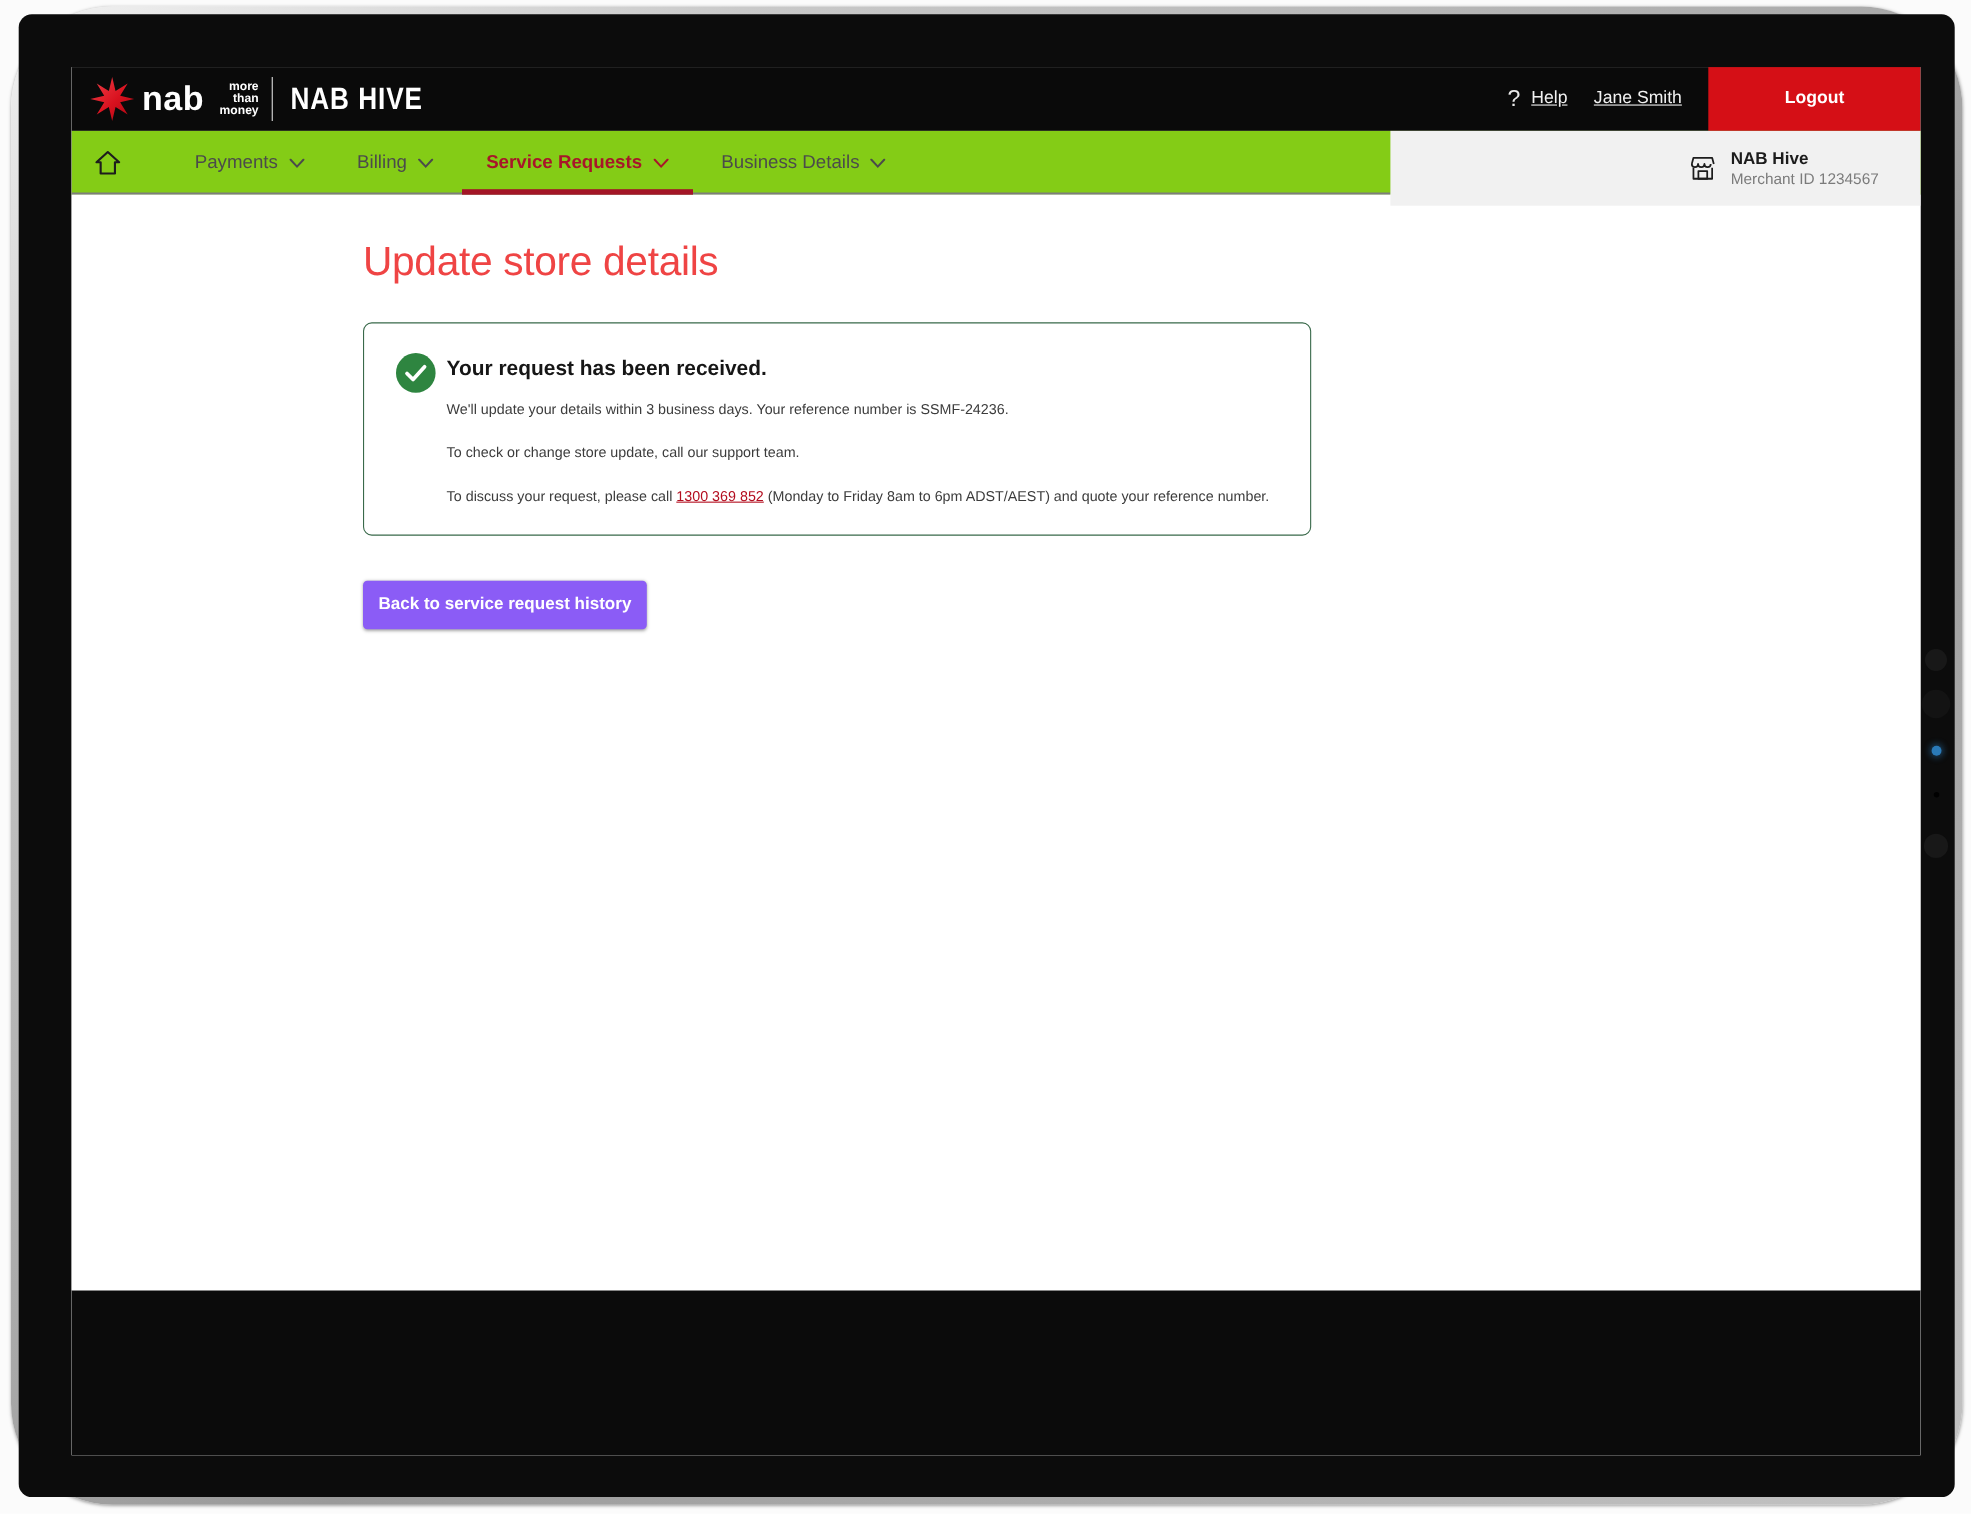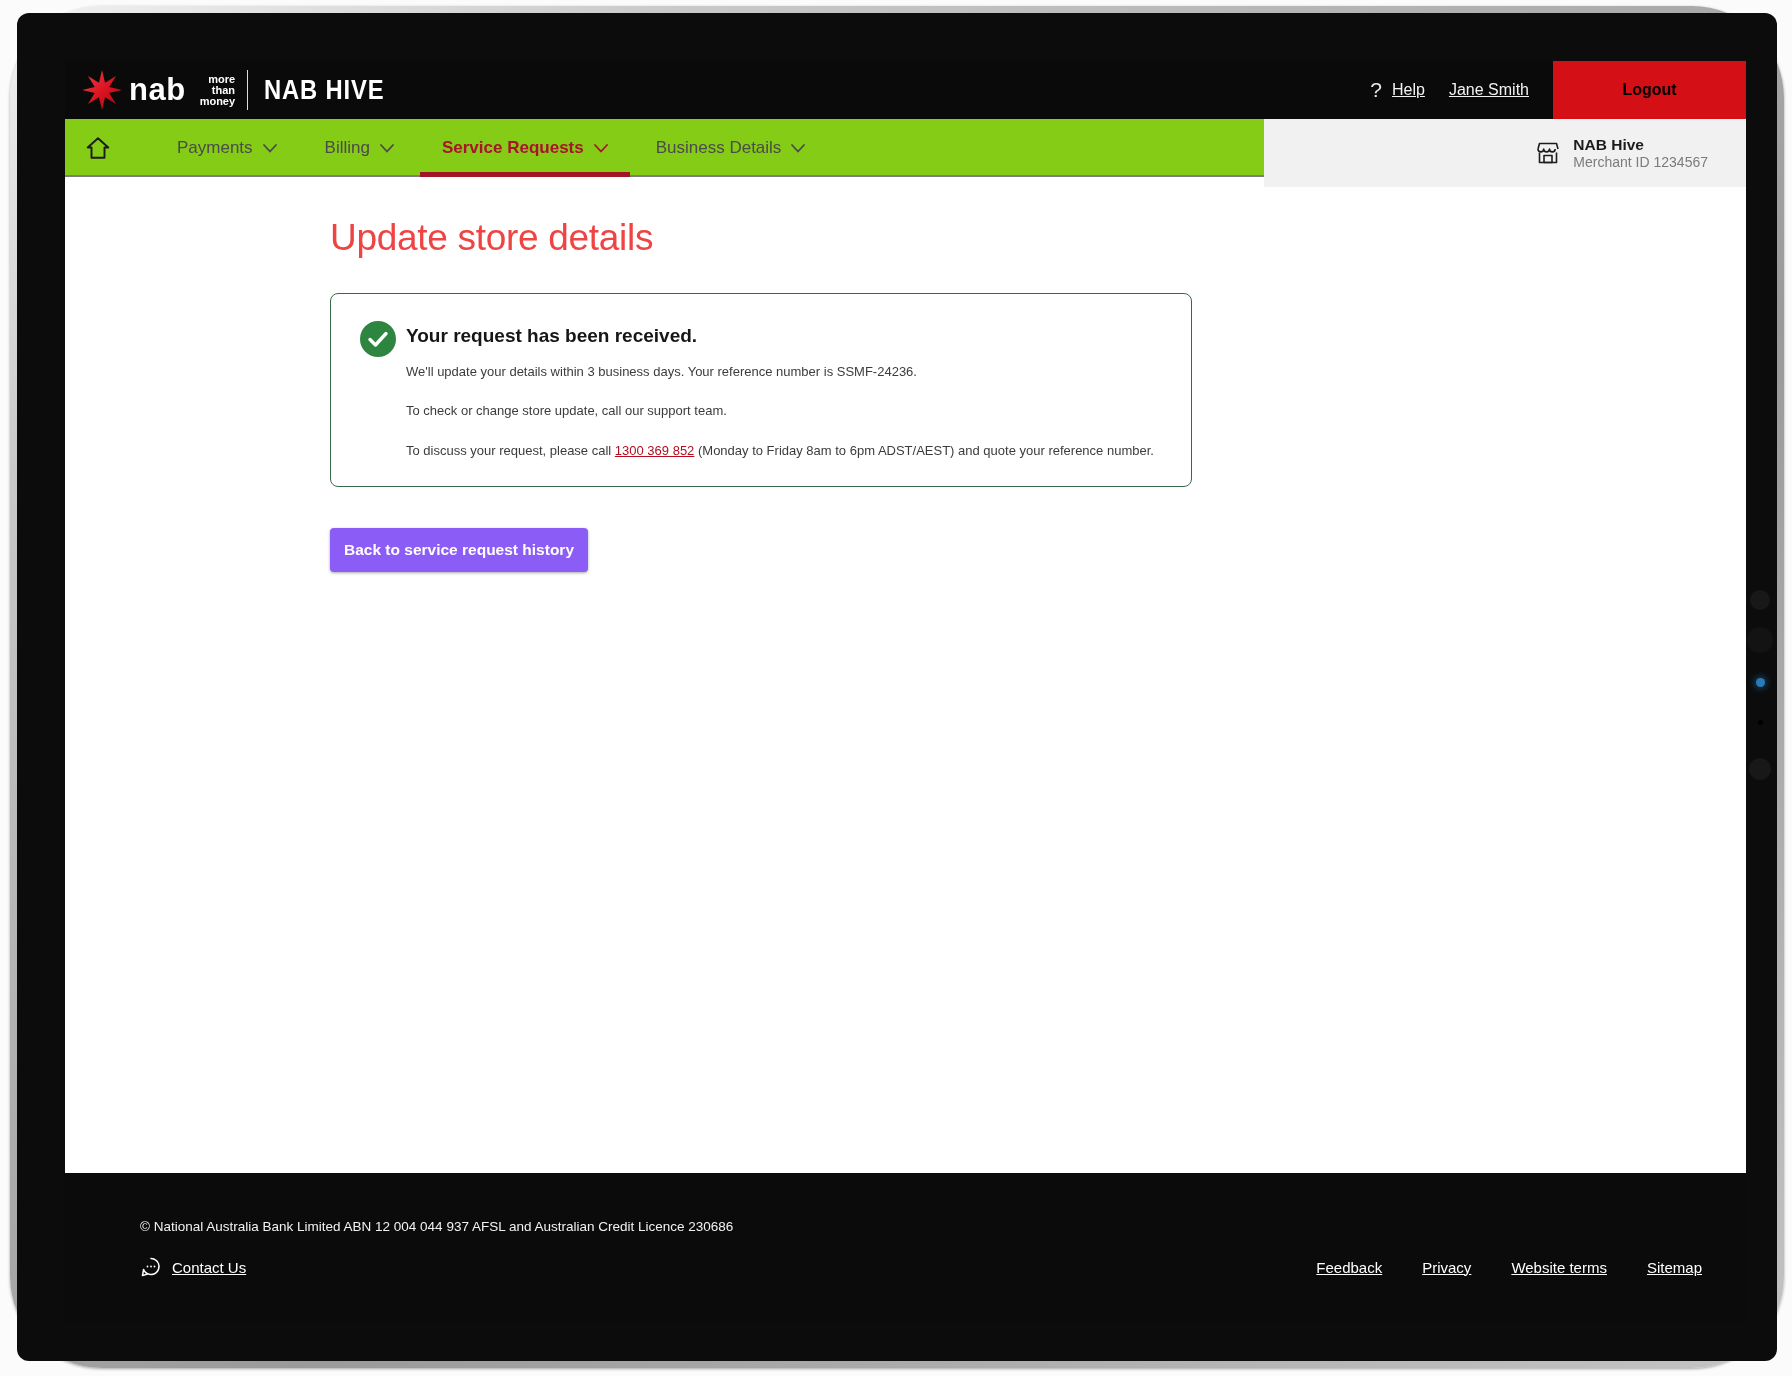--- a/index.html
+++ b/index.html
@@ -36,21 +36,21 @@
   }
   .nab-star { width:42px; height:42px; flex:0 0 auto; }
   .nab-word { font-size:31px; font-weight:700; color:#fff; margin-left:6px; letter-spacing:.5px; }
   .tagline { margin-left:14px; text-align:right; font-size:11px; line-height:11px; font-weight:600; color:#fff; }
   .brand-divider { width:1px; height:40px; background:#ddd; margin:0 16px 0 12px; }
   .app-name { font-size:28px; font-weight:700; letter-spacing:1px; transform:scaleX(.85); transform-origin:left center; white-space:nowrap; }
   .top-right { margin-left:auto; display:flex; align-items:center; height:100%; }
   .help-q { font-size:21px; color:#e8e8e8; font-weight:400; margin-right:10px; }
   .top-link { color:#f2f2f2; font-size:16px; text-decoration:underline; margin-right:24px; cursor:pointer; }
   .logout-btn {
-    width:193px; height:100%; background:#d50f16; color:#000000; border:none;
+    width:193px; height:100%; background:#d50f16; color:#ffffff; border:none;
     font-family:inherit; font-size:16px; font-weight:700; cursor:pointer;
   }
 
   
   .navbar {
     height:58px; background:#84cc16; display:flex; align-items:center;
     padding-left:20px; position:relative; flex:0 0 auto;
   }
   .navbar::after {
     content:""; position:absolute; left:0; bottom:0; width:1199px; height:2px; background:#7d7d7d;
@@ -206,35 +206,17 @@
             <p class="alert-p">We'll update your details within 3 business days. Your reference number is SSMF-24236.</p>
             <p class="alert-p">To check or change store update, call our support team.</p>
             <p class="alert-p"><span>To discuss your request, please call </span><a class="phone-link">1300 369 852</a><span> (Monday to Friday 8am to 6pm ADST/AEST) and quote your reference number.</span></p>
           </div>
         </div>
 
         <button class="back-btn">Back to service request history</button>
       </div>
 
       <div class="footer">
-        <div class="copyright">© National Australia Bank Limited ABN 12 004 044 937 AFSL and Australian Credit Licence 230686</div>
-        <div class="footer-row">
-          <a class="contact-link">
-            <svg class="bubble-icon" viewBox="0 0 22 22" fill="none" stroke="#fff" stroke-width="1.5">
-              <path d="M11 2.5 a8 8 0 1 1 -7.4 11 L2.5 19.5 L8.3 17.9 A8 8 0 0 0 11 18.5 a8 8 0 0 0 0 -16 Z" stroke-linejoin="round"></path>
-              <circle cx="7.5" cy="10.5" r="0.9" fill="#fff" stroke="none"></circle>
-              <circle cx="11" cy="10.5" r="0.9" fill="#fff" stroke="none"></circle>
-              <circle cx="14.5" cy="10.5" r="0.9" fill="#fff" stroke="none"></circle>
-            </svg>
-            <span>Contact Us</span>
-          </a>
-          <div class="footer-links">
-            <a>Feedback</a>
-            <a>Privacy</a>
-            <a>Website terms</a>
-            <a>Sitemap</a>
-          </div>
-        </div>
       </div>
 
     </div>
   </div>
 </div>
 
 </body></html>

